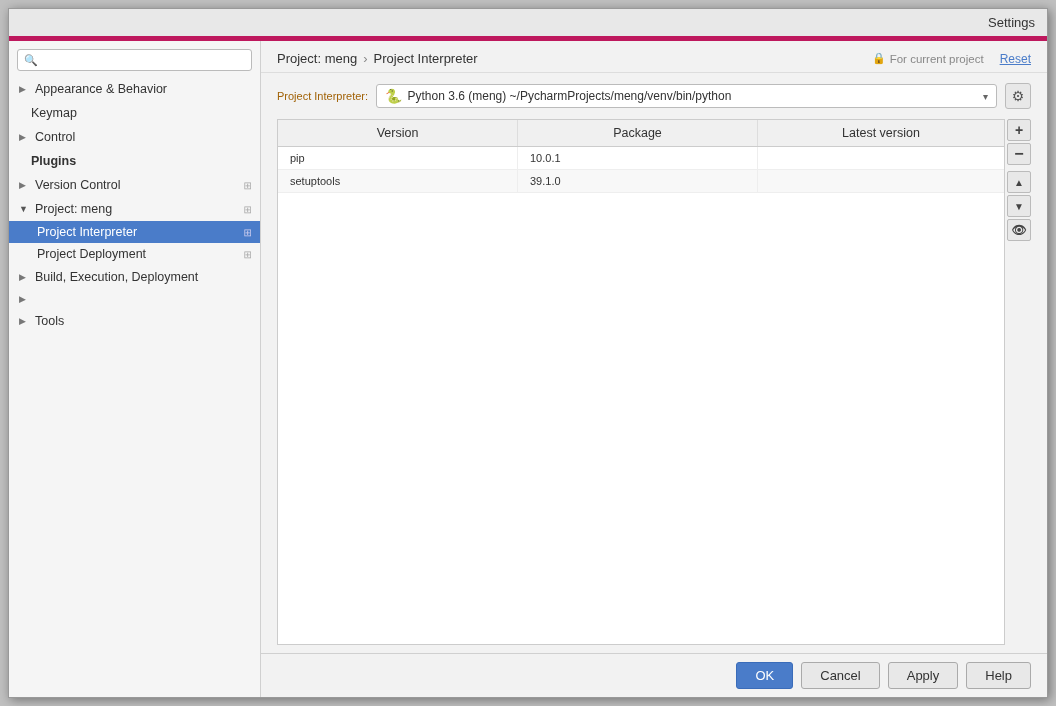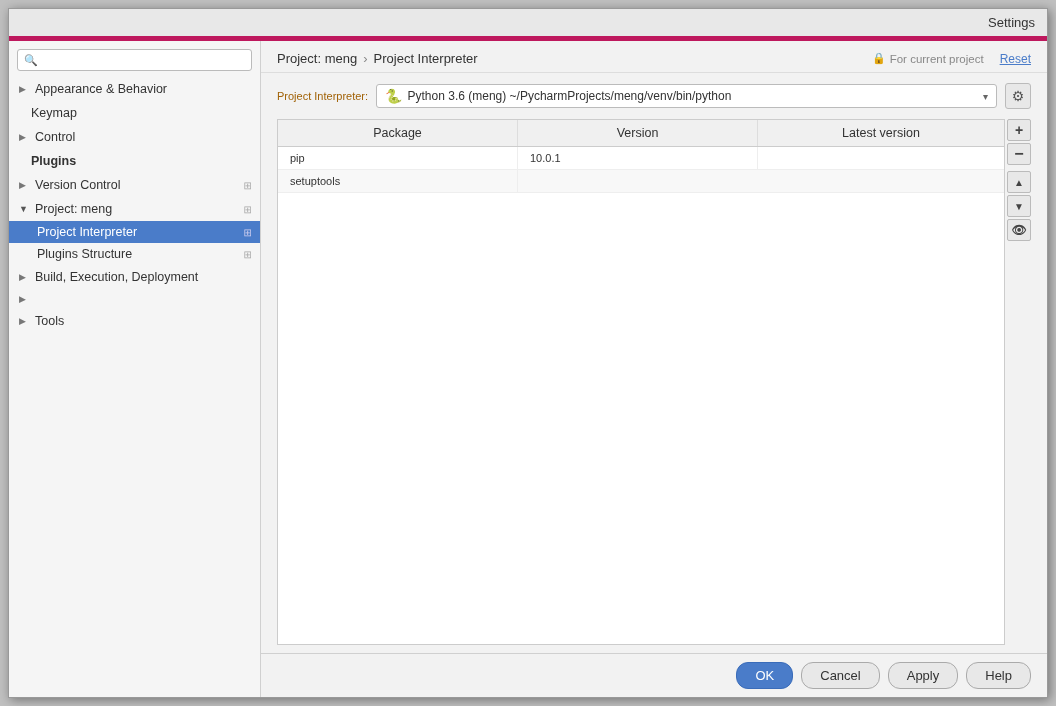--- a/index.html
+++ b/index.html
@@ -272,21 +272,21 @@
       border-top: 1px solid #d0d0d0;
       display: flex;
       justify-content: flex-end;
       align-items: center;
       gap: 8px;
       background: #f2f2f2;
     }
     .footer-btn {
       padding: 5px 18px;
       font-size: 13px;
-      border-radius: 12px;
+      border-radius: 3px;
       cursor: pointer;
       border: 1px solid #aaa;
       background: #e8e8e8;
       color: #333;
     }
     .footer-btn.primary {
       background: #4a7cc9;
       color: white;
       border-color: #3a6cb9;
     }
@@ -333,21 +333,21 @@
         <span class="nav-label">Project: meng</span>
         <span class="settings-icon">⊞</span>
       </div>
 
       <div class="nav-subitem selected">
         <span class="nav-label">Project Interpreter</span>
         <span class="settings-icon">⊞</span>
       </div>
 
       <div class="nav-subitem">
-        <span class="nav-label">Plugins Structure</span>
+        <span class="nav-label">Project Deployment</span>
         <span class="settings-icon">⊞</span>
       </div>
 
       <div class="nav-item">
         <span class="arrow">▶</span>
         <span class="nav-label">Build, Execution, Deployment</span>
       </div>
 
       <div class="nav-item">
         <span class="arrow">▶</span>
@@ -384,34 +384,35 @@
           <span class="dropdown-arrow">▾</span>
         </div>
         <div class="gear-btn">
           <span>⚙</span>
         </div>
       </div>
 
       <div class="table-wrapper">
         <div class="table-inner">
           <div class="table-header">
+            <div class="table-header-cell">Version</div>
             <div class="table-header-cell">Package</div>
-            <div class="table-header-cell">Version</div>
             <div class="table-header-cell">Latest version</div>
           </div>
           <div class="table-body">
 
             <div class="table-row">
               <div class="table-cell">pip</div>
               <div class="table-cell">10.0.1</div>
               <div class="table-cell"></div>
             </div>
 
             <div class="table-row">
               <div class="table-cell">setuptools</div>
+              <div class="table-cell">39.1.0</div>
               <div class="table-cell"></div>
             </div>
           </div>
         </div>
 
         <div class="side-btns">
           <div class="side-btn" title="Add package">+</div>
           <div class="side-btn" title="Remove package" style="font-size:16px;">−</div>
           <div class="side-btn" style="margin-top:4px;font-size:10px;">▲</div>
           <div class="side-btn" style="font-size:10px;">▼</div>

